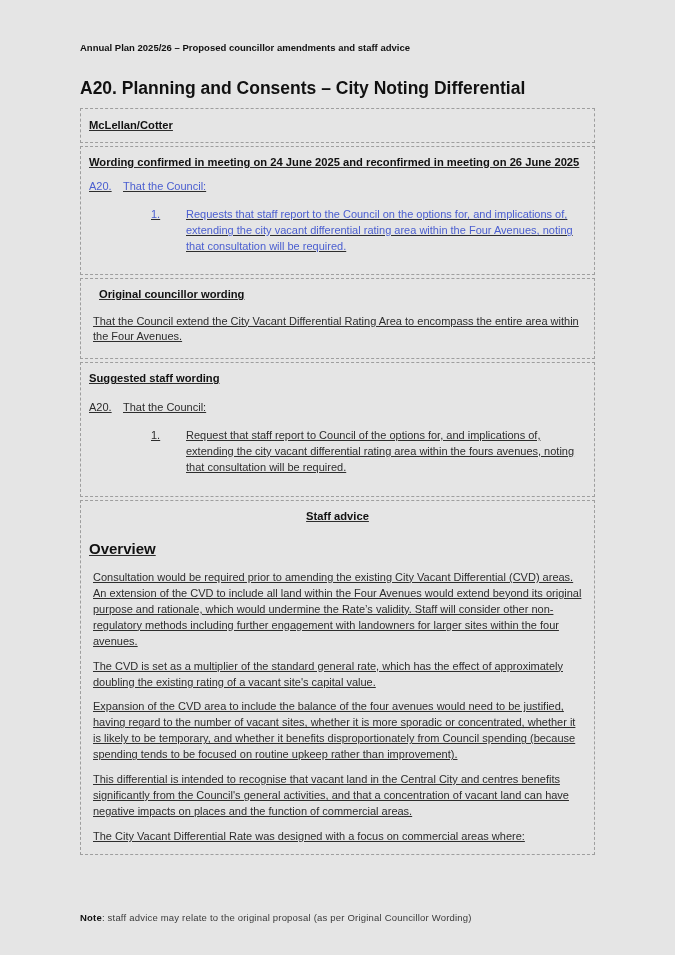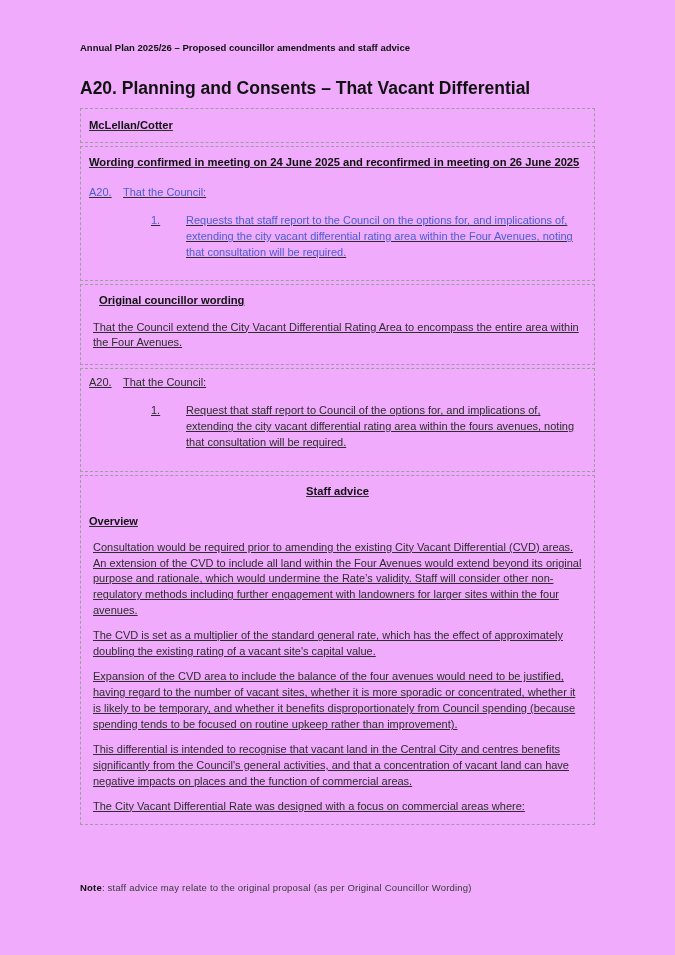--- a/index.html
+++ b/index.html
@@ -1,21 +1,21 @@
 <!DOCTYPE html>
 <html><head>
 <meta charset="utf-8">
 <style>
   html, body { margin: 0; padding: 0; background: #ffffff; }
   .page {
     position: relative;
     width: 675px;
     height: 955px;
     box-sizing: border-box;
-    background: #f0abfc;
+    background: #e5e5e5;
     padding: 42px 80px 0 80px;
     font-family: "Liberation Sans", sans-serif;
     color: #2d2d2d;
     overflow: hidden;
   }
   .doc-header {
     font-size: 9.5px;
     font-weight: 700;
     color: #111111;
     line-height: 1.3;
@@ -40,58 +40,58 @@
   }
   .box-heading {
     font-size: 11.2px;
     font-weight: 700;
     color: #111111;
     margin: 0 0 0 0;
     line-height: 1.65;
   }
   .box-movers { padding-top: 7px; padding-bottom: 7px; }
   .box-confirmed { padding-bottom: 17px; }
-  .box-confirmed .box-heading { margin-bottom: 14px; }
+  .box-confirmed .box-heading { margin-bottom: 8px; }
   .motion { color: #4a5ed0; }
   .motion-row { display: flex; margin-bottom: 12px; }
   .motion-label { width: 34px; flex: 0 0 34px; }
   .motion-intro { flex: 1; }
   .motion-item { display: flex; margin-left: 62px; margin-bottom: 2px; }
   .item-num { width: 35px; flex: 0 0 35px; }
   .item-text { flex: 1; }
   .box-original { padding-bottom: 13px; }
   .box-original .box-heading { margin-bottom: 10px; margin-left: 10px; }
   .box p { margin: 0 0 9px 4px; }
   .box p:last-child { margin-bottom: 0; }
   .box-suggested { padding-bottom: 18px; }
   .box-suggested .box-heading { margin-bottom: 12px; }
   .box-staff { padding-bottom: 9px; }
   .box-staff .box-heading { margin-bottom: 13px; text-align: center; }
   .sub-heading {
-    font-size: 11px;
+    font-size: 15px;
     font-weight: 700;
     color: #111111;
     margin: 0 0 10px 0;
   }
   .footnote {
     margin-top: 57px;
     font-size: 9.5px;
     color: #3a3a3a;
     letter-spacing: 0.2px;
   }
   .footnote b { color: #111111; }
 </style>
 </head>
 <body>
 
 <div class="page">
 
   <div class="doc-header">Annual Plan 2025/26 – Proposed councillor amendments and staff advice</div>
 
-  <h1 class="page-title">A20. Planning and Consents – That Vacant Differential</h1>
+  <h1 class="page-title">A20. Planning and Consents – City Noting Differential</h1>
 
   <div class="box box-movers">
     <div class="box-heading">McLellan/Cotter</div>
   </div>
 
   <div class="box box-confirmed">
     <div class="box-heading">Wording confirmed in meeting on 24 June 2025 and reconfirmed in meeting on 26 June 2025</div>
     <div class="motion">
       <div class="motion-row">
         <span class="motion-label">A20.</span>
@@ -103,20 +103,21 @@
       </div>
     </div>
   </div>
 
   <div class="box box-original">
     <div class="box-heading">Original councillor wording</div>
     <p>That the Council extend the City Vacant Differential Rating Area to encompass the entire area within the Four Avenues.</p>
   </div>
 
   <div class="box box-suggested">
+    <div class="box-heading">Suggested staff wording</div>
     <div class="motion-row">
       <span class="motion-label">A20.</span>
       <span class="motion-intro">That the Council:</span>
     </div>
     <div class="motion-item">
       <span class="item-num">1.</span>
       <span class="item-text">Request that staff report to Council of the options for, and implications of, extending the city vacant differential rating area within the fours avenues, noting that consultation will be required.</span>
     </div>
   </div>
 

